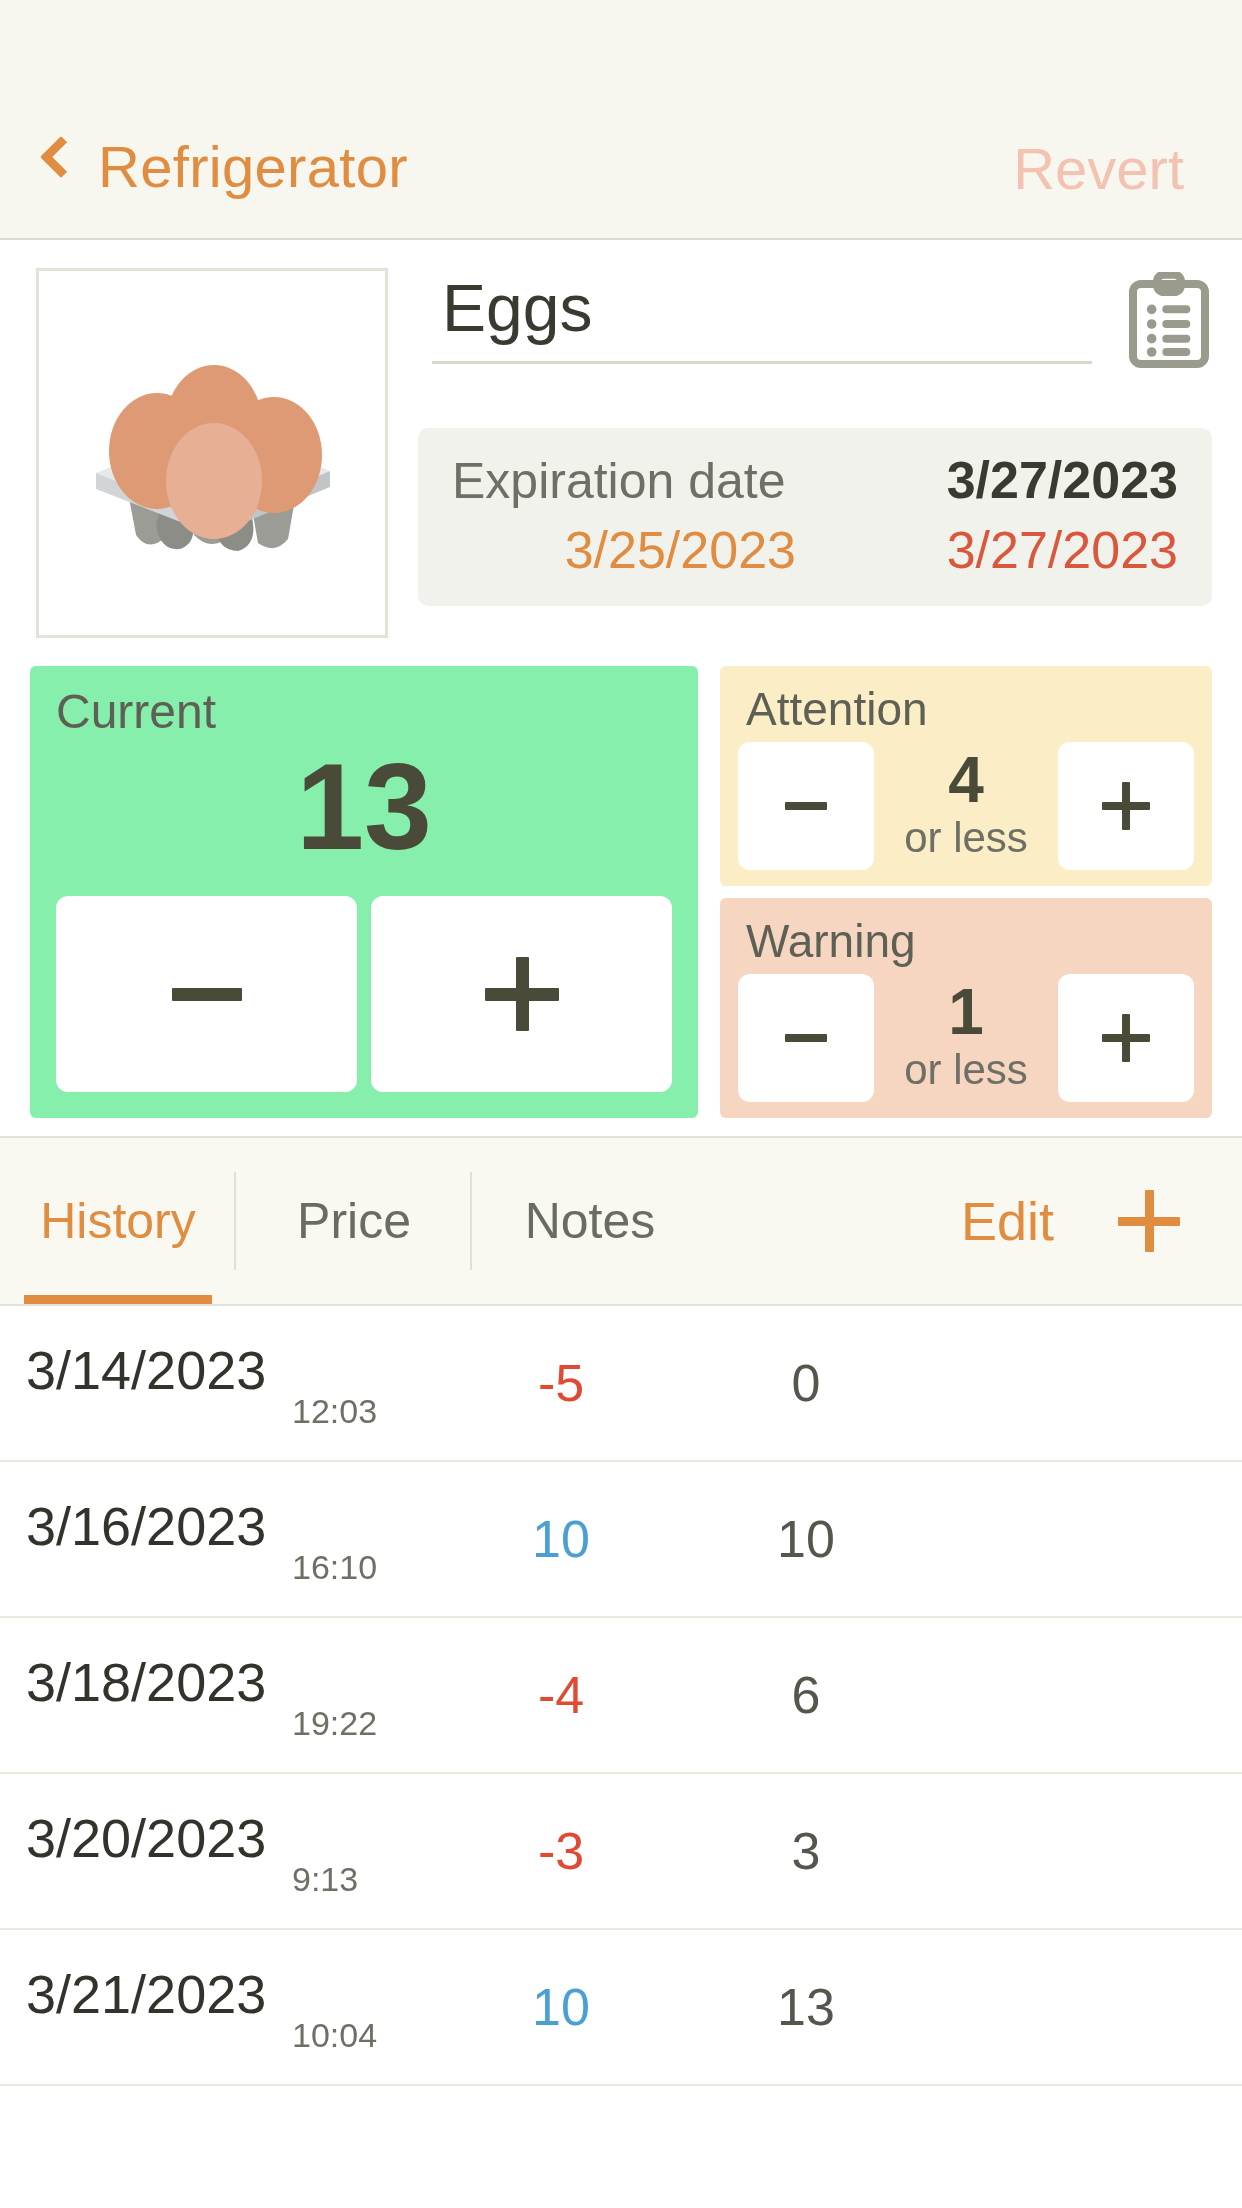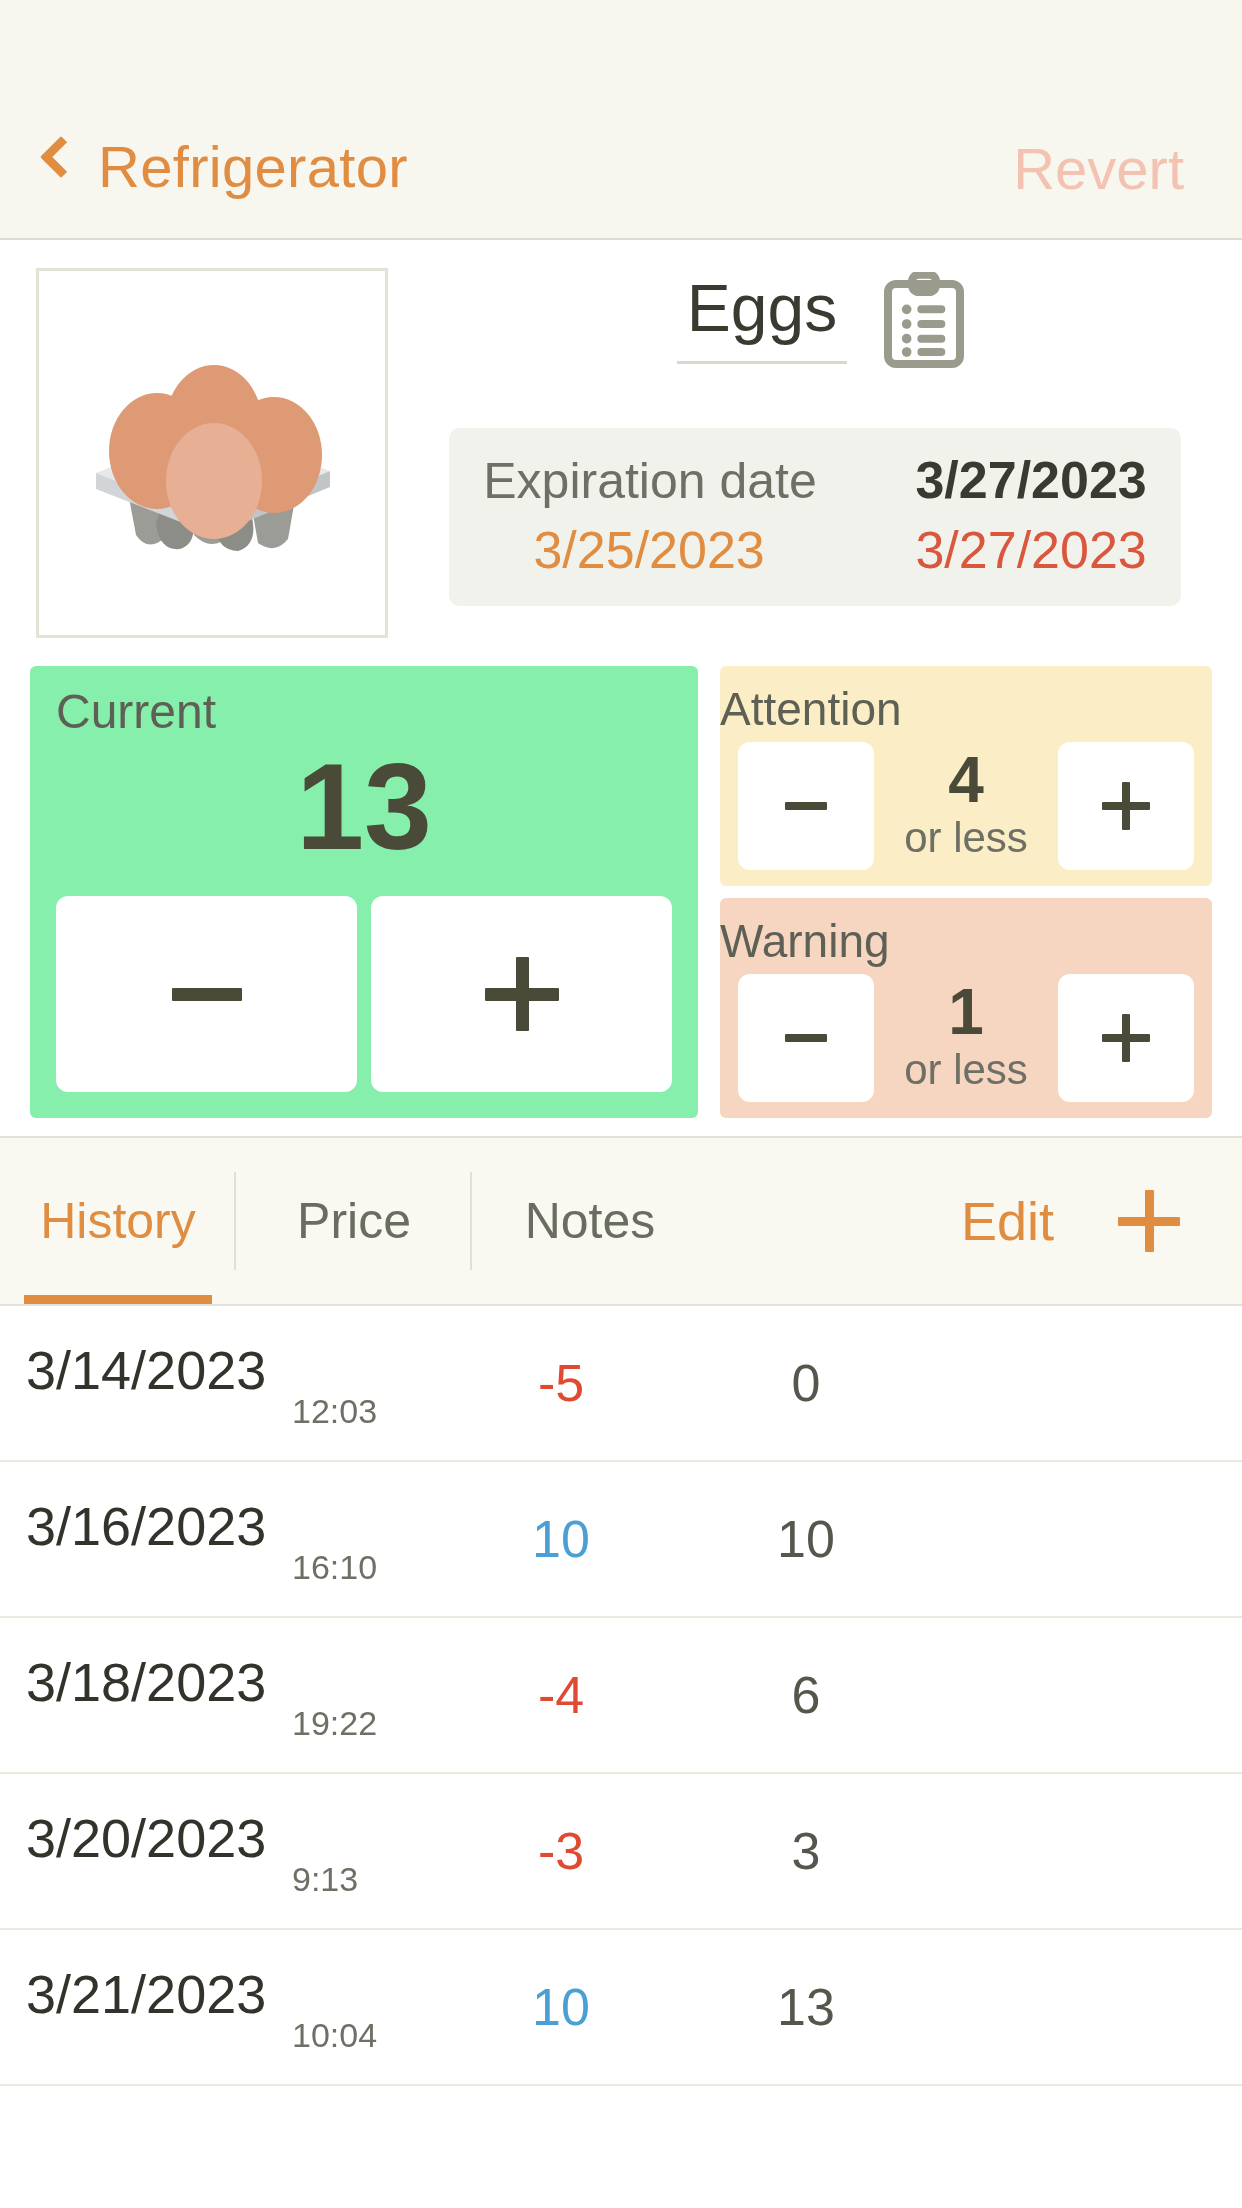--- a/index.html
+++ b/index.html
@@ -54,21 +54,21 @@
   #thumb {
     width: 352px; height: 370px;
     border: 3px solid #e2e2d5;
     background: #fff;
     flex: 0 0 auto;
     display: flex; align-items: center; justify-content: center;
     cursor: pointer;
   }
   #thumb svg { width: 300px; height: 300px; }
 
-  #detail-right { flex: 1 1 auto; display: flex; flex-direction: column; align-items: center; }
+  #detail-right { flex: 1 1 auto; display: flex; flex-direction: column; }
   #name-row { display: flex; align-items: flex-start; gap: 20px; }
   #name-wrap { flex: 1 1 auto; padding: 0 10px; }
   #item-name {
     font-size: 66px; color: #3a3a30;
     padding: 6px 14px 18px 14px;
     line-height: 1.05;
   }
   #name-underline { height: 3px; background: #d8d8cb; margin: 0 4px; }
   #clipboard-icon { width: 86px; height: 96px; flex: 0 0 auto; margin-top: 4px; cursor: pointer; }
 
@@ -135,21 +135,21 @@
 
   #threshold-col { flex: 1 1 auto; display: flex; flex-direction: column; gap: 12px; }
   .thr-card {
     flex: 1 1 0;
     border-radius: 6px;
     padding: 20px 0 0 0;
     position: relative;
   }
   #attention-card { background: #fbeec7; }
   #warning-card  { background: #f6d6c1; }
-  .thr-label { font-size: 46px; color: #5e6055; line-height: 1; }
+  .thr-label { font-size: 46px; color: #5e6055; padding-left: 26px; line-height: 1; }
   .thr-controls {
     display: flex; align-items: stretch; gap: 0;
     padding: 10px 18px 16px 18px;
   }
   .sm-btn {
     width: 136px; height: 128px;
     background: #fff; border-radius: 12px;
     display: flex; align-items: center; justify-content: center;
     cursor: pointer; flex: 0 0 auto;
   }

